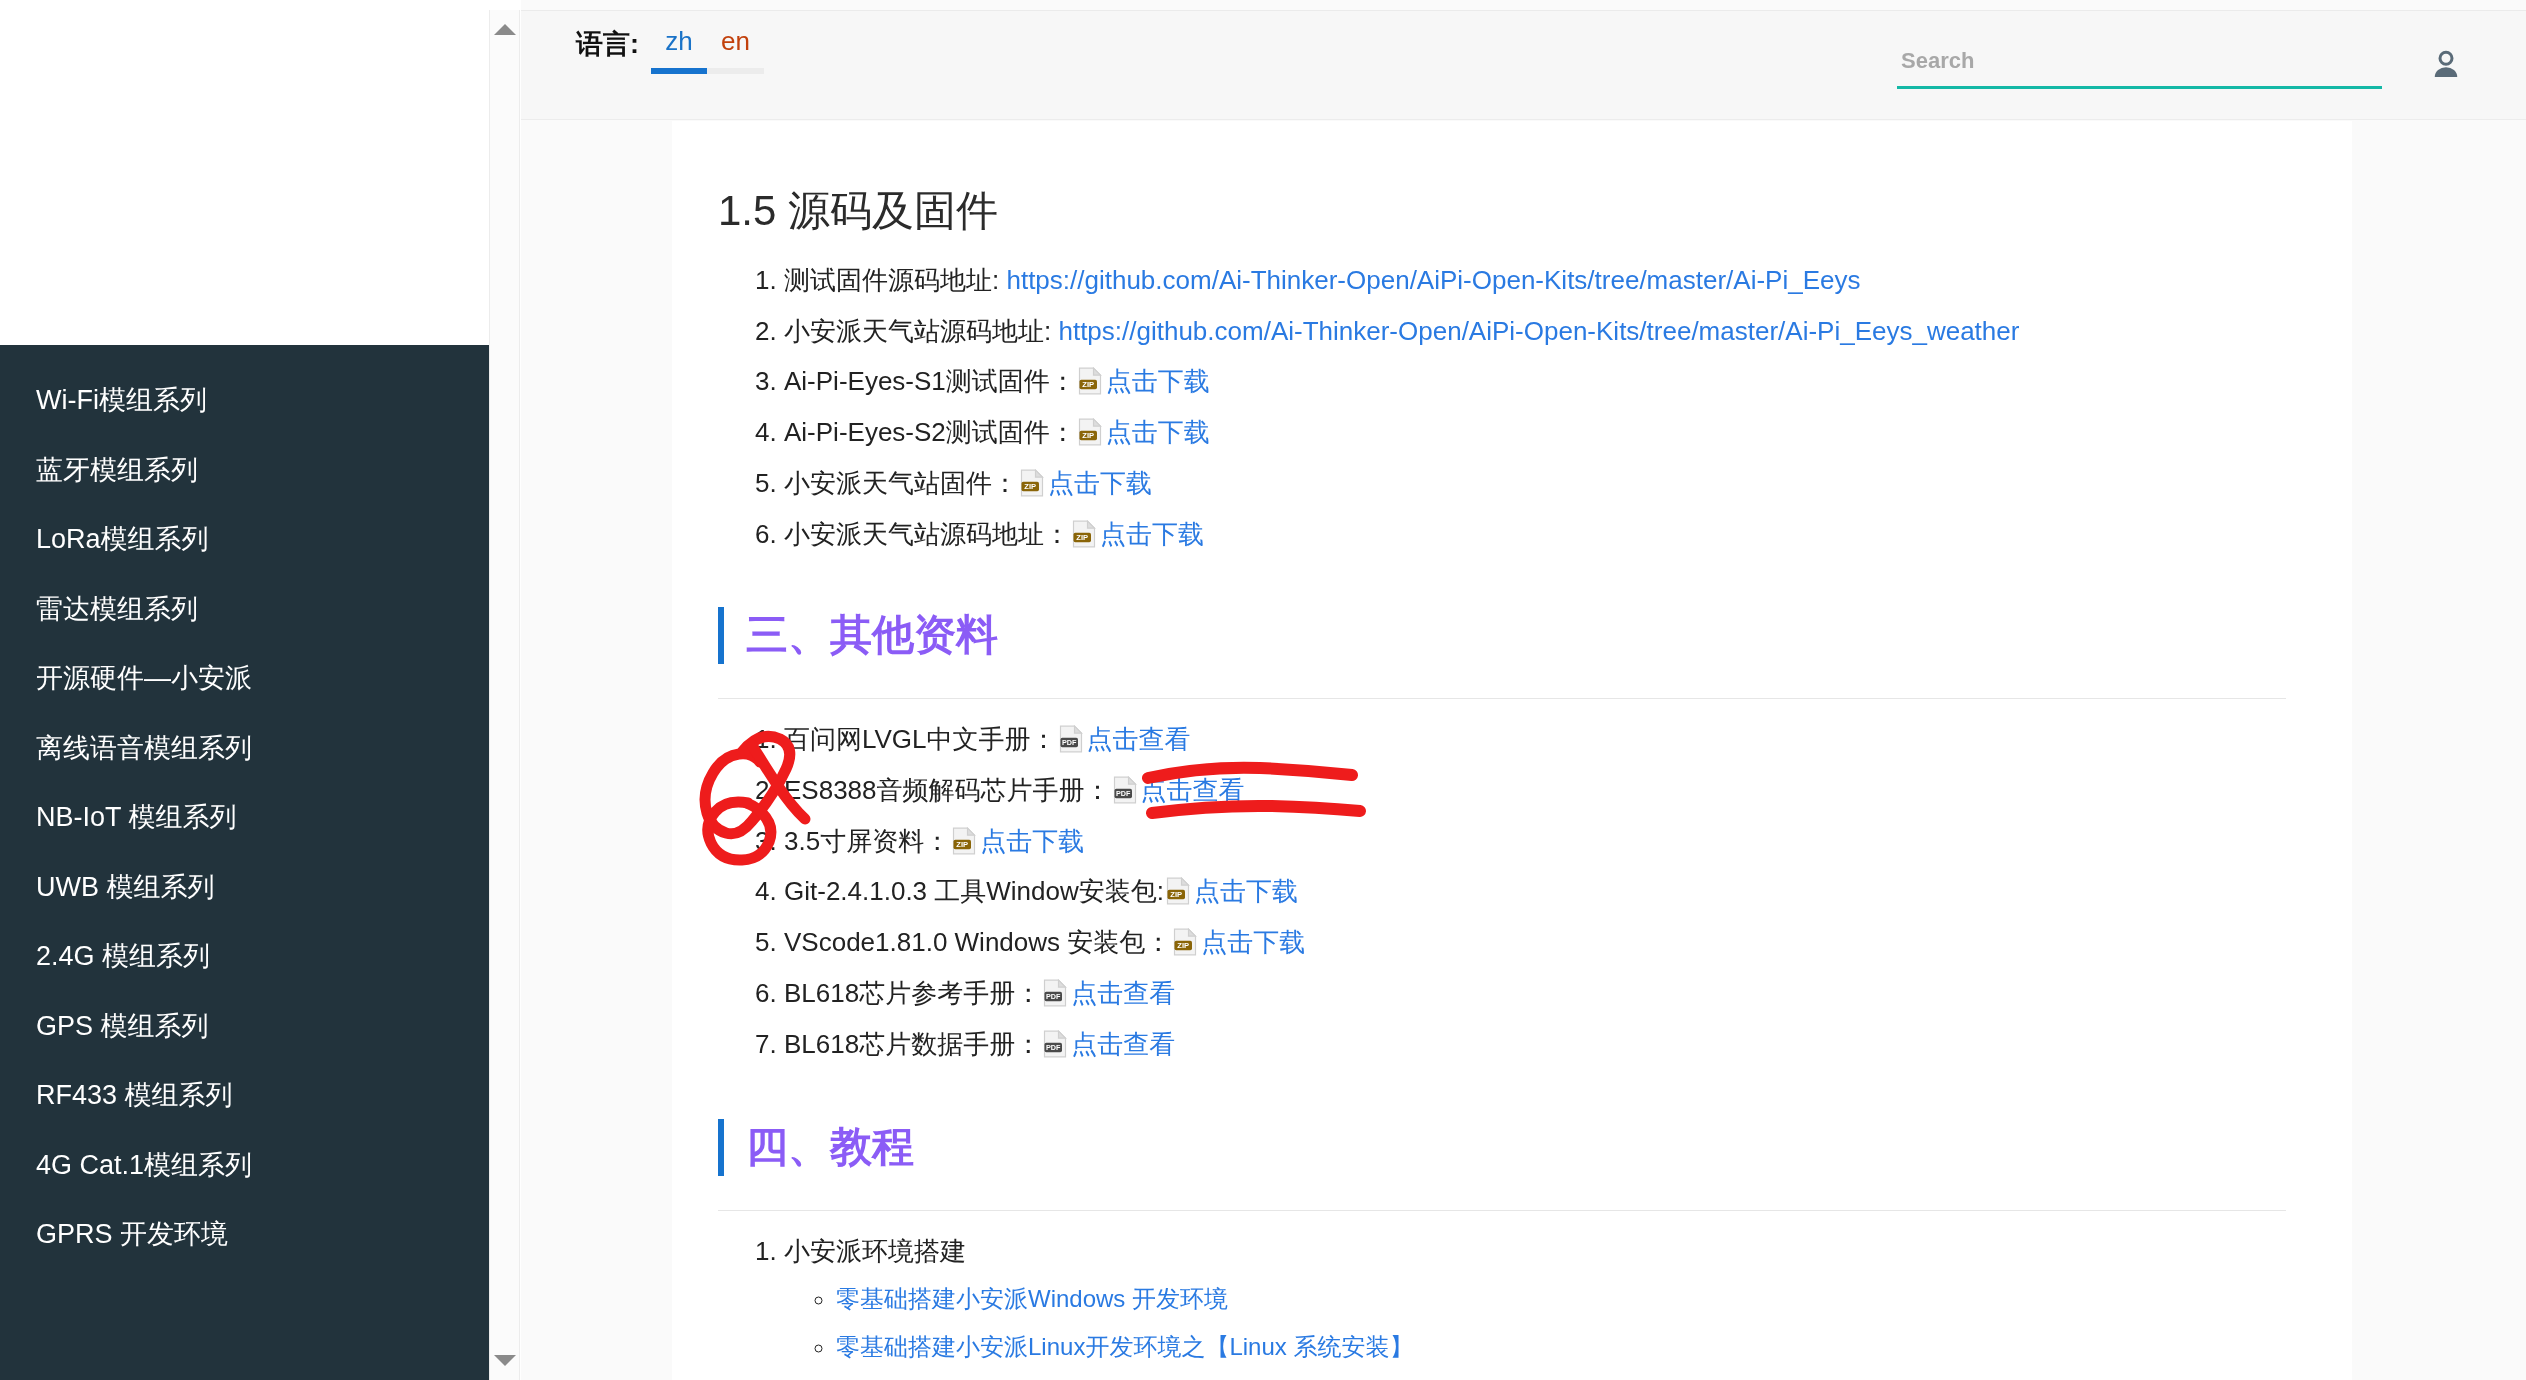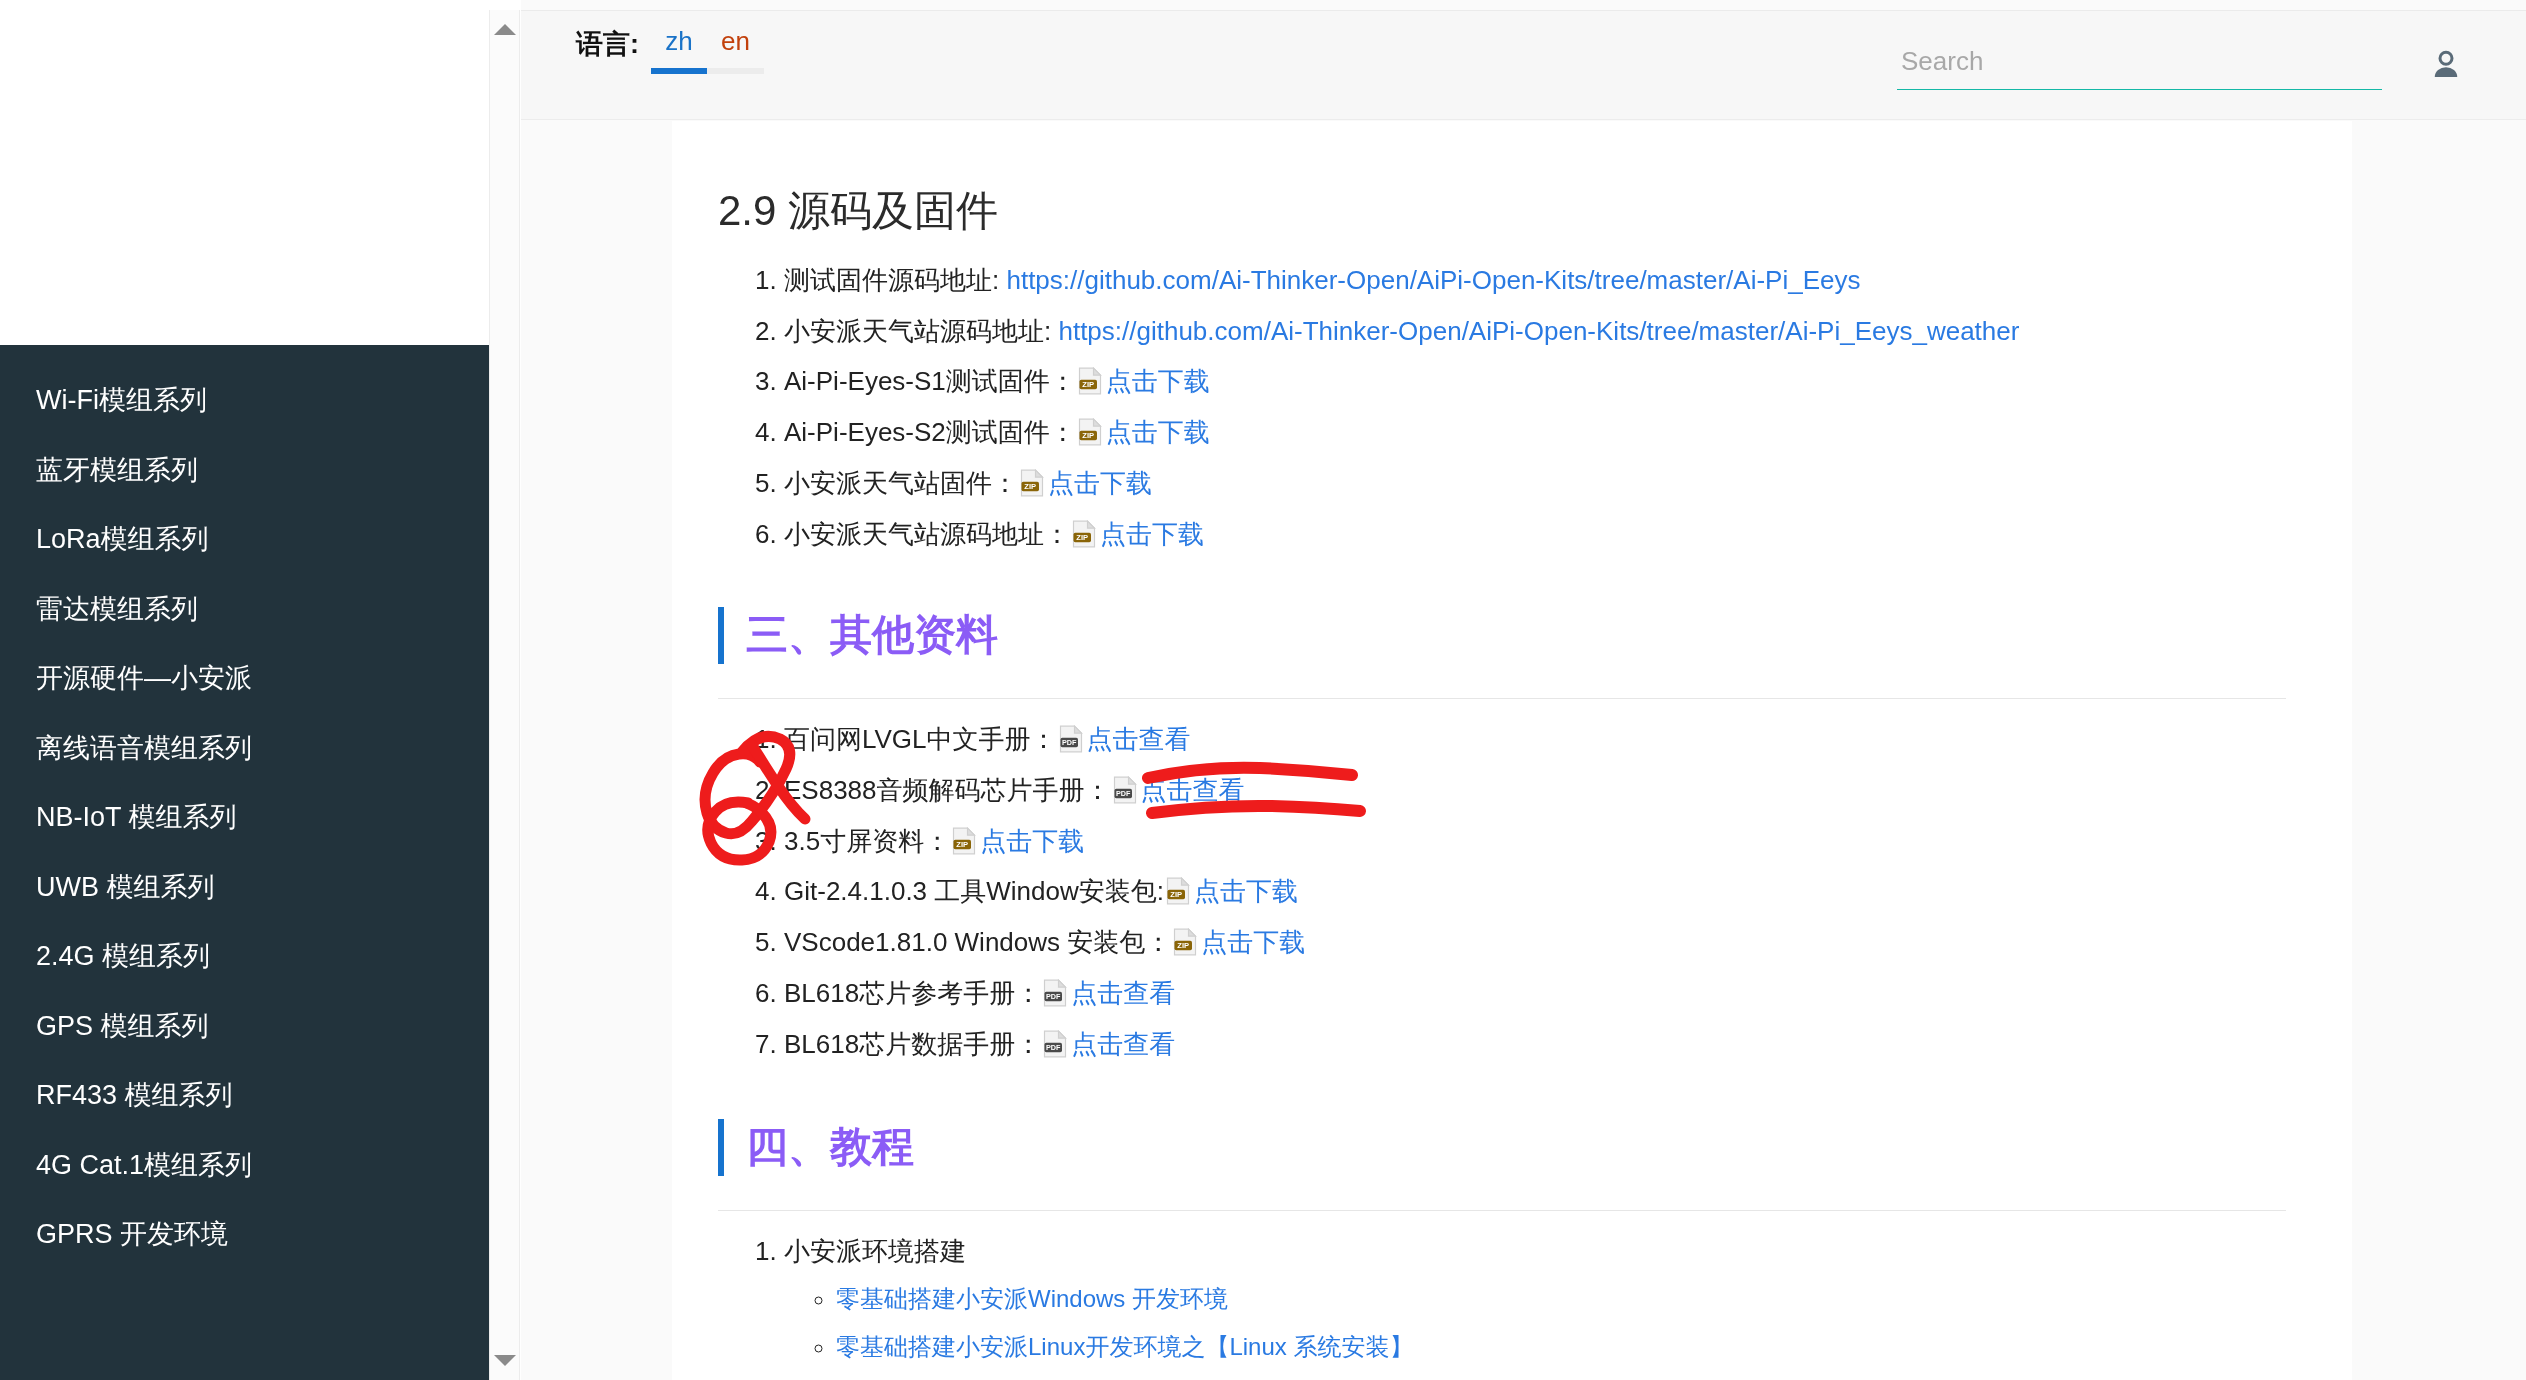--- a/index.html
+++ b/index.html
@@ -137,28 +137,29 @@
     border-bottom-color: #1673ce;
   }
   .search-wrap {
     margin-left: auto;
     display: flex;
     align-items: center;
     padding-right: 62px;
   }
   .search-input {
     width: 485px;
-    font-size: 26px;
+    font-size: 22px;
     color: #3b3b3b;
     border: none;
-    border-bottom: 1px solid #14b8a6;
+    border-bottom: 3px solid #14b8a6;
     background: transparent;
     outline: none;
     padding: 6px 4px 12px 4px;
     font-family: "Liberation Sans", sans-serif;
+    font-weight: bold;
   }
   .search-input::placeholder { color: #a8a8a8; }
   .account-icon {
     margin-left: 46px;
     width: 36px; height: 36px;
     cursor: pointer;
   }
 
   
   .content-card {
@@ -273,21 +274,21 @@
         <svg class="account-icon" viewBox="0 0 24 24">
           <circle cx="12" cy="7.5" r="4" fill="none" stroke="#5a6b78" stroke-width="2"></circle>
           <path d="M4.5 20 a7.5 6.5 0 0 1 15 0 Z" fill="#5a6b78"></path>
         </svg>
       </div>
     </div>
 
     <div class="content-card">
       <div class="content-inner">
 
-        <h1 class="sec">2.9 源码及固件</h1>
+        <h1 class="sec">1.5 源码及固件</h1>
 
         <ol class="doc-list">
           <li>
             <span>测试固件源码地址: </span><a class="link">https://github.com/Ai-Thinker-Open/AiPi-Open-Kits/tree/master/Ai-Pi_Eeys</a>
           </li>
           <li>
             <span>小安派天气站源码地址: </span><a class="link">https://github.com/Ai-Thinker-Open/AiPi-Open-Kits/tree/master/Ai-Pi_Eeys_weather</a>
           </li>
           <li>
             <span>Ai-Pi-Eyes-S1测试固件：</span><svg class="fileicon" viewBox="0 0 24 24">

